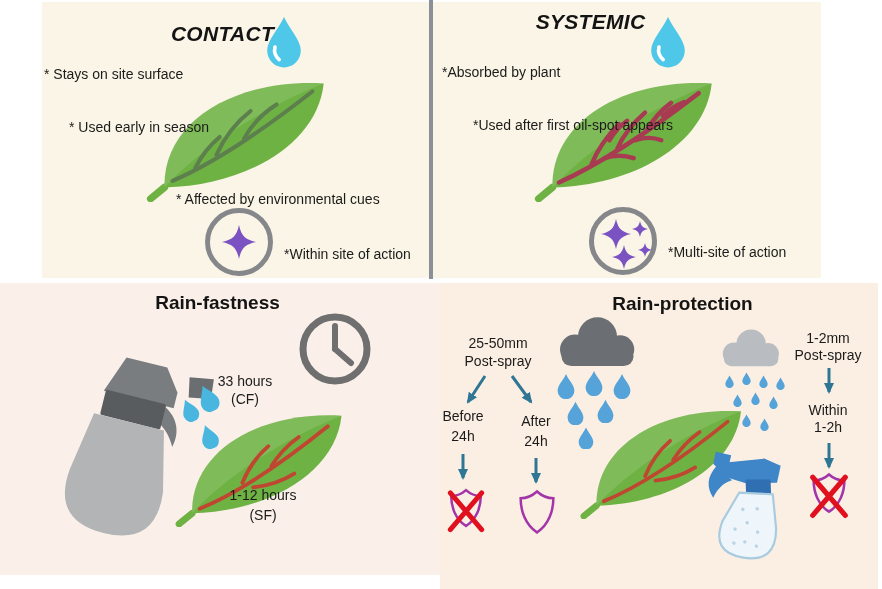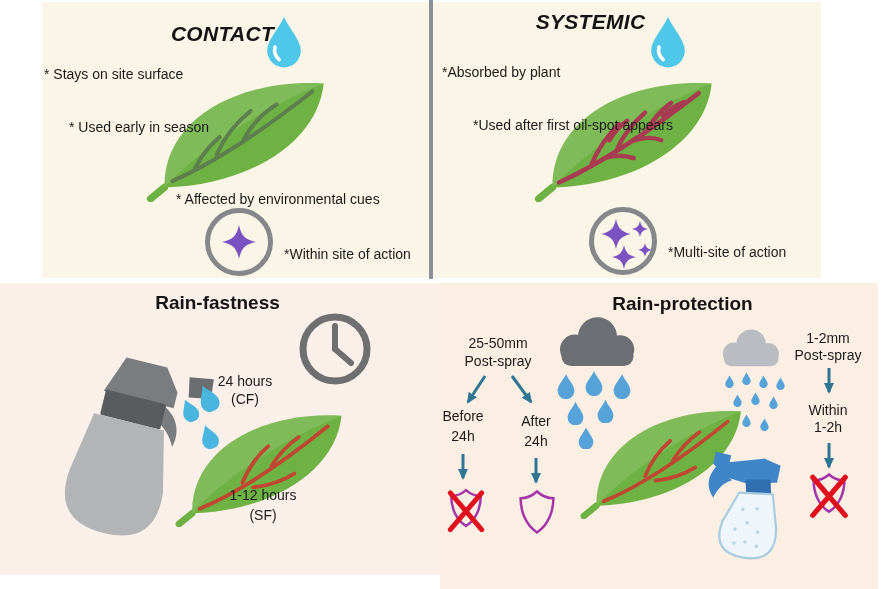--- a/index.html
+++ b/index.html
@@ -132,21 +132,21 @@
     </svg>
     <svg class="abs" style="left:198px;top:101px;width:20px;height:28px;transform:rotate(-24deg)" viewBox="0 0 60 84">
       <path d="M30 2 C40 24 58 40 58 58 A28 28 0 1 1 2 58 C2 40 20 24 30 2 Z" fill="#49B6E0"></path>
     </svg>
     <svg class="abs" style="left:181px;top:115px;width:17px;height:24px;transform:rotate(-24deg)" viewBox="0 0 60 84">
       <path d="M30 2 C40 24 58 40 58 58 A28 28 0 1 1 2 58 C2 40 20 24 30 2 Z" fill="#49B6E0"></path>
     </svg>
     <svg class="abs" style="left:200px;top:141px;width:18px;height:25px;transform:rotate(-20deg)" viewBox="0 0 60 84">
       <path d="M30 2 C40 24 58 40 58 58 A28 28 0 1 1 2 58 C2 40 20 24 30 2 Z" fill="#49B6E0"></path>
     </svg>
-    <div class="txt b14 ctr" style="left:207px;top:90px;width:76px">24 hours</div>
+    <div class="txt b14 ctr" style="left:207px;top:90px;width:76px">33 hours</div>
     <div class="txt b14 ctr" style="left:207px;top:108px;width:76px">(CF)</div>
     <div class="txt b14 ctr" style="left:223px;top:204px;width:80px">1-12 hours</div>
     <div class="txt b14 ctr" style="left:223px;top:224px;width:80px">(SF)</div>
   </section>
 
   <section class="panel" id="p-rainprot">
     <h2 class="txt title-b ctr" style="left:155px;top:10px;width:175px;margin:0">Rain-protection</h2>
 
     <div class="txt b14 ctr" style="left:18px;top:52px;width:80px">25-50mm</div>
     <div class="txt b14 ctr" style="left:18px;top:70px;width:80px">Post-spray</div>

